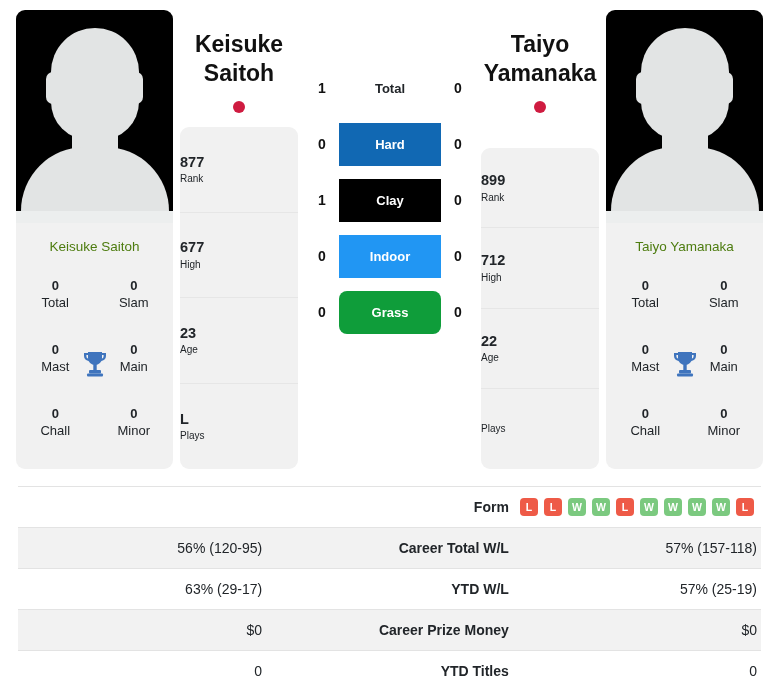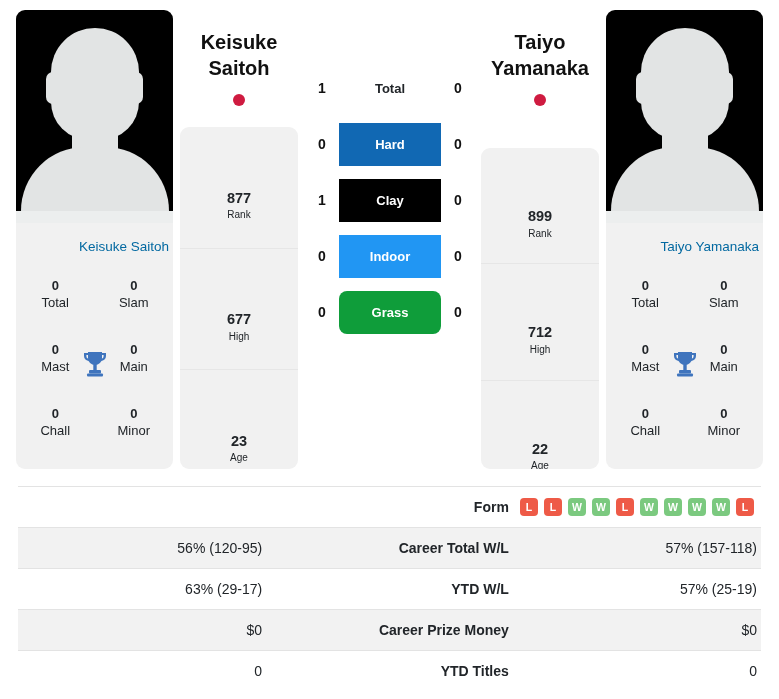--- a/index.html
+++ b/index.html
@@ -80,22 +80,22 @@
   }
   .sil-floor {
     position: absolute;
     left: 0; right: 0; bottom: 0;
     height: 12px;
     background: #eceeee;
   }
 
   .avatar-name {
     font-size: 13.5px;
-    color: #0369a1;
-    text-align: right;
+    color: #4d7c0f;
+    text-align: center;
     padding: 16px 4px 4px;
     width: 100%;
     line-height: 1.2;
   }
 
   .trophy-grid {
     position: relative;
     width: 100%;
     flex: 1 1 auto;
     display: grid;
@@ -122,40 +122,38 @@
     background: #f1f1f1;
     border-radius: 9px;
     overflow: hidden;
   }
   .statcard.left  { left: 180px; top: 127px; height: 342px; }
   .statcard.right { left: 481px; top: 148px; height: 321px; }
   .statcard .cell {
     height: 25%;
     display: flex;
     flex-direction: column;
-    align-items: center;
     justify-content: center;
     border-bottom: 1px solid #e6e6e6;
     line-height: 1.35;
-    margin-top: 36px;
   }
   .statcard .cell:last-child { border-bottom: none; }
   .statcard .v { font-size: 14.5px; font-weight: bold; color: #212529; }
   .statcard .k { font-size: 10px; color: #212529; }
 
   
   .nameblock {
     position: absolute;
     width: 150px;
     text-align: center;
   }
   .nameblock.left  { left: 164px; top: 30px; }
   .nameblock.right { left: 465px; top: 30px; }
   .nameblock .nm {
-    font-size: 20px;
+    font-size: 23px;
     font-weight: bold;
     line-height: 1.28;
     color: #111111;
   }
   .flag {
     margin: 10px auto 0;
     width: 26px; height: 17px;
     background: #ffffff;
     position: relative;
   }

